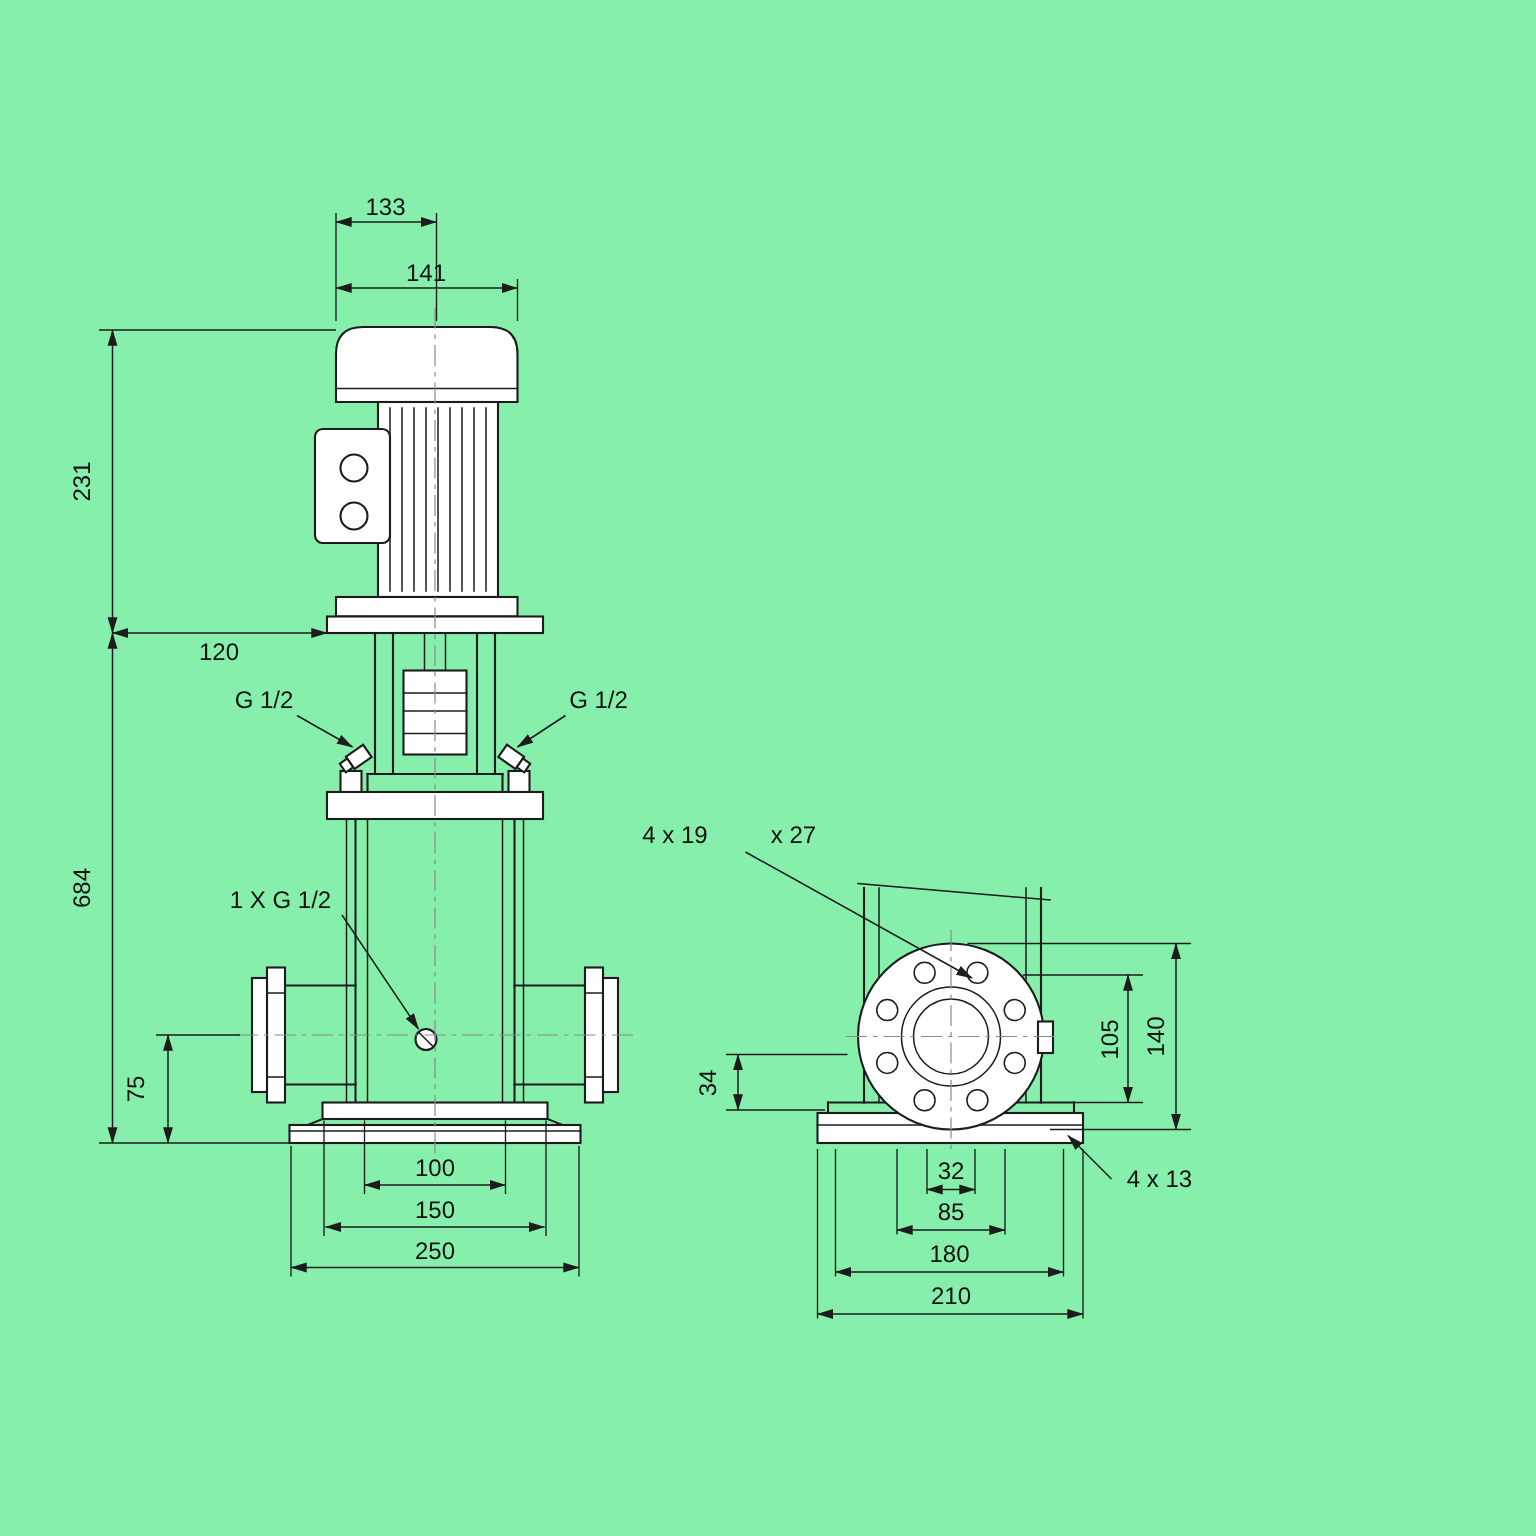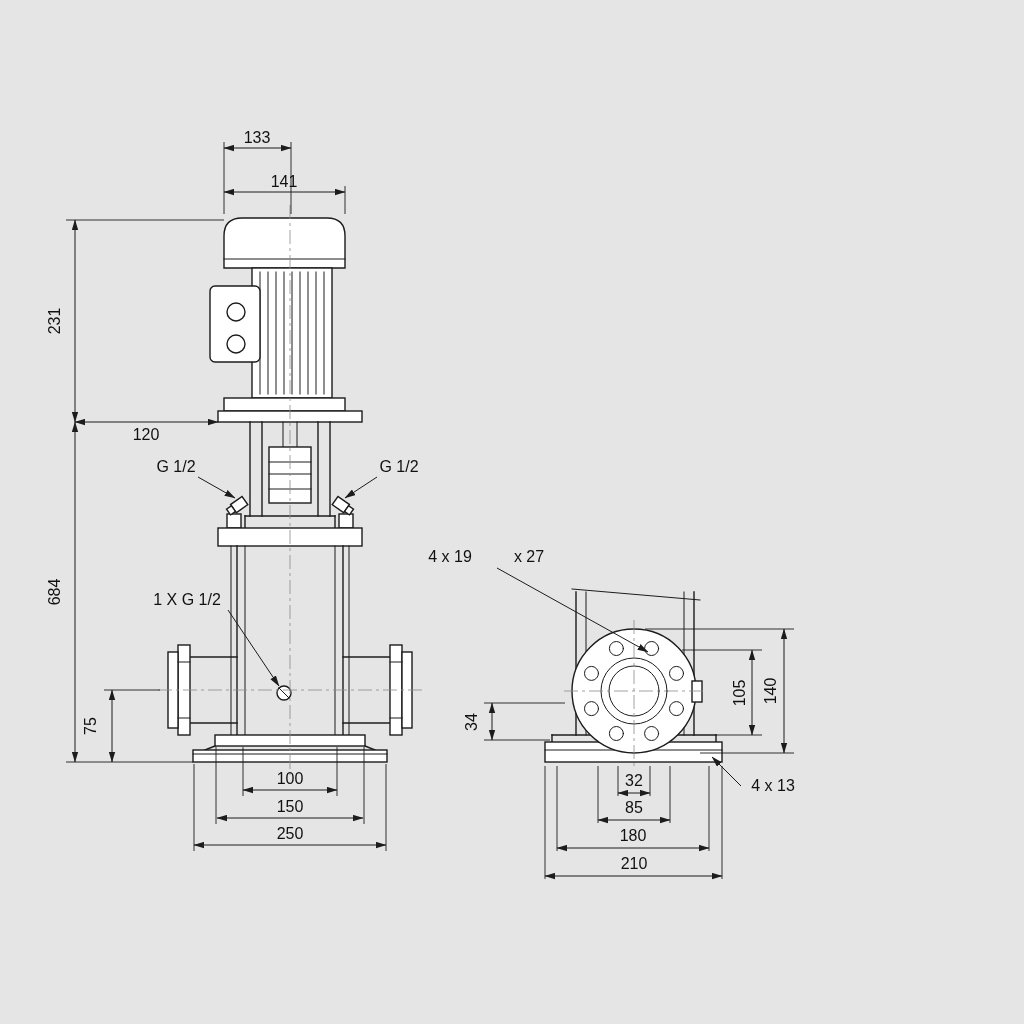--- a/index.html
+++ b/index.html
@@ -1,16 +1,16 @@
 <!DOCTYPE html>
 <html><head>
 <meta charset="utf-8">
 <style>
   html,body{margin:0;padding:0;background:#fff;}
-  .canvas{width:1024px;height:1024px;background:#e5e5e5;position:relative;font-family:"Liberation Sans",sans-serif;overflow:hidden;}
+  .canvas{width:1024px;height:1024px;background:#86efac;position:relative;font-family:"Liberation Sans",sans-serif;overflow:hidden;}
   svg{display:block;}
   .obj{stroke:#1c1c1c;stroke-width:1.4;fill:none;stroke-linecap:square;}
   .objf{stroke:#1c1c1c;stroke-width:1.4;fill:#ffffff;stroke-linecap:square;}
   .thin{stroke:#1c1c1c;stroke-width:1;fill:none;stroke-linecap:square;}
   .dim{stroke:#1c1c1c;stroke-width:1;fill:none;}
   .ext{stroke:#1c1c1c;stroke-width:0.9;fill:none;}
   .cl{stroke:#8a8a8a;stroke-width:0.8;fill:none;stroke-dasharray:14 4 3 4;}
   text{font-size:16px;fill:#111;}
   .dimtext{text-anchor:middle;}
 </style>

